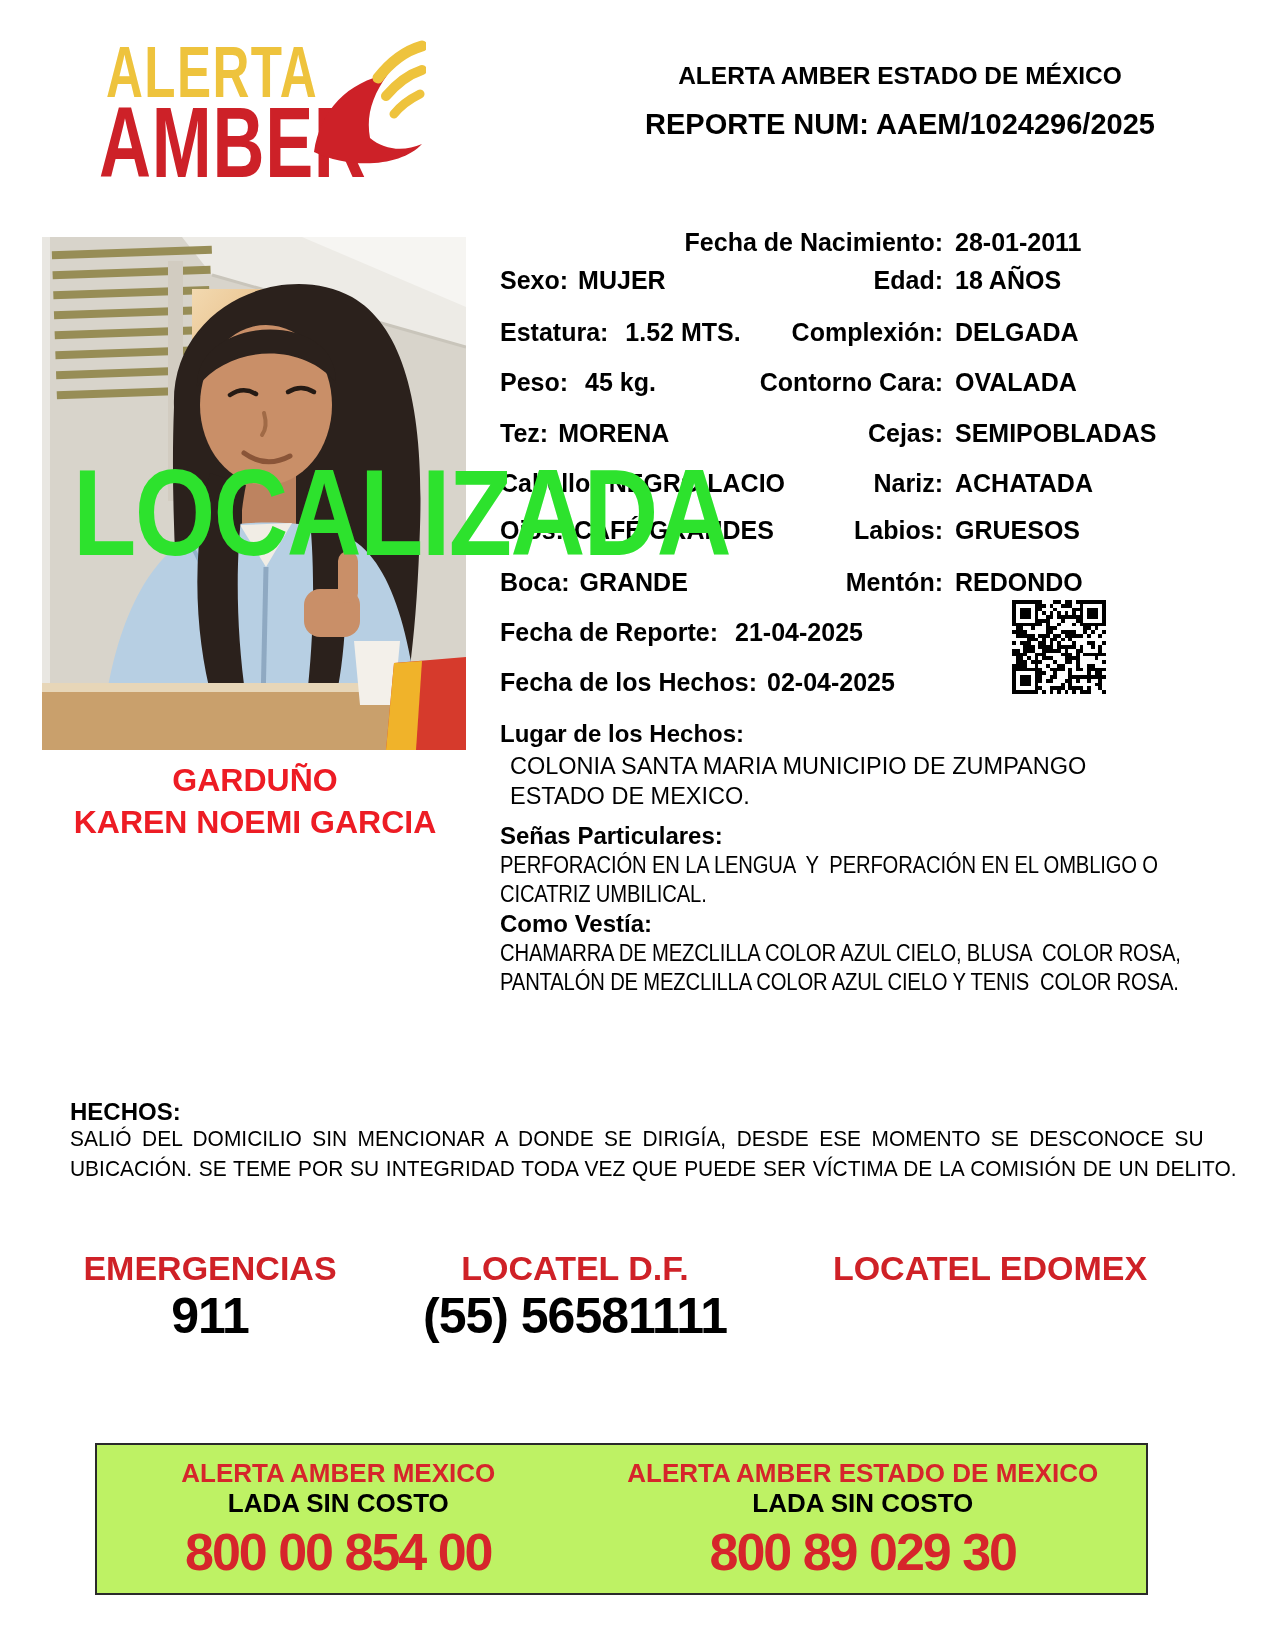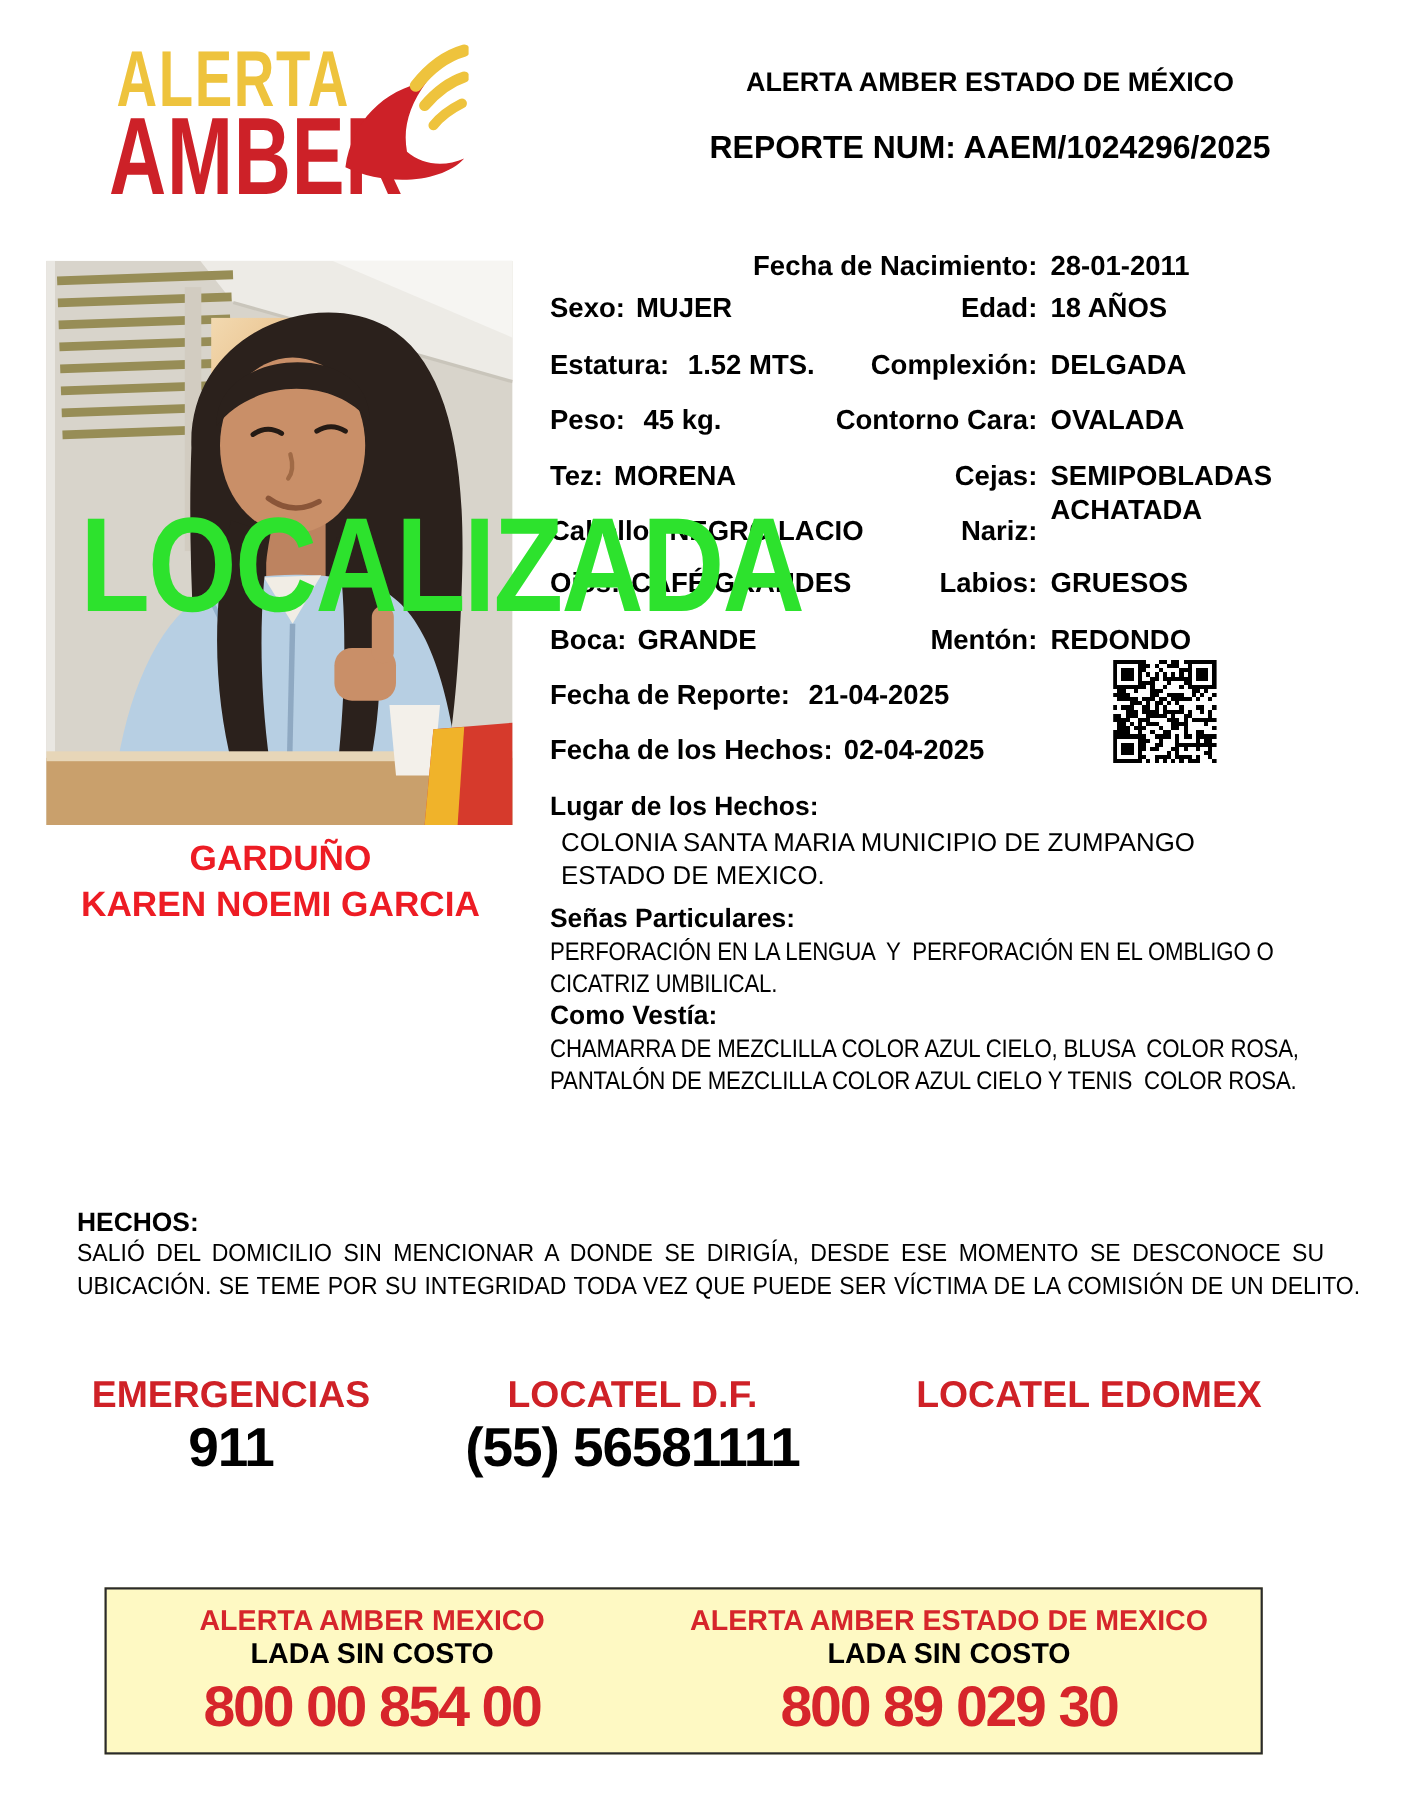--- a/index.html
+++ b/index.html
@@ -11,21 +11,21 @@
                line-height:1;transform:scaleX(0.71);transform-origin:left top;letter-spacing:2px;white-space:nowrap;}
   .logo-amber{position:absolute;left:99px;top:92px;font-size:100px;font-weight:bold;color:#cd2128;
               line-height:1;transform:scaleX(0.72);transform-origin:left top;letter-spacing:1px;white-space:nowrap;}
   .logo-estado{position:absolute;left:95px;top:180px;font-size:26px;font-weight:bold;color:#1e7a4b;
                letter-spacing:2px;white-space:nowrap;}
   .swoosh{position:absolute;left:308px;top:40px;width:118px;height:128px;}
 
   
   .title-block{position:absolute;left:612px;top:62px;width:576px;text-align:center;}
   .title-1{font-size:24.5px;font-weight:bold;white-space:nowrap;}
-  .title-2{font-size:29px;font-weight:bold;margin-top:29px;white-space:nowrap;}
+  .title-2{font-size:29px;font-weight:bold;margin-top:18px;white-space:nowrap;}
 
   
   .photo{position:absolute;left:42px;top:237px;width:424px;height:513px;}
 
   
   .localizada{position:absolute;left:73px;top:452px;z-index:9;font-size:122px;font-weight:bold;
               color:#2de22d;line-height:1;white-space:nowrap;letter-spacing:-2px;
               transform:scaleX(0.85);transform-origin:left top;}
 
   
@@ -54,21 +54,21 @@
   
   .contacts{position:absolute;left:55px;top:1251px;width:1140px;display:flex;}
   .contact{text-align:center;}
   .c1{width:310px;}.c2{width:420px;}.c3{width:410px;}
   .contact-label{font-size:34px;font-weight:bold;color:#cf2127;line-height:1.05;white-space:nowrap;}
   .contact-number{font-size:50px;font-weight:bold;line-height:1;margin-top:4px;
                   letter-spacing:-1px;white-space:nowrap;}
 
   
   .footer-box{position:absolute;left:95px;top:1443px;width:1049px;height:148px;
-              border:2.5px solid #2a2a2a;display:flex;background:#fef9c3;}
+              border:2.5px solid #2a2a2a;display:flex;background:#bef264;}
   .fcol{text-align:center;padding-top:14px;}
   .f1{width:46%;}.f2{width:54%;}
   .f-title{font-size:26px;font-weight:bold;color:#d6252b;line-height:1.1;white-space:nowrap;}
   .f-sub{font-size:26px;font-weight:bold;line-height:1.1;margin-top:1px;}
   .f-number{font-size:52px;font-weight:bold;color:#d6252b;line-height:1;margin-top:9px;
             letter-spacing:-2px;white-space:nowrap;}
 </style>
 </head>
 <body>
 
@@ -152,21 +152,21 @@
   <div class="cell lcell" style="top:368px"><span>Peso:</span><span class="v"> 45 kg.</span></div>
   <div class="cell rlab" style="top:368px">Contorno Cara:</div>
   <div class="cell rval" style="top:368px">OVALADA</div>
 
   <div class="cell lcell" style="top:419px"><span>Tez:</span><span class="v">MORENA</span></div>
   <div class="cell rlab" style="top:419px">Cejas:</div>
   <div class="cell rval" style="top:419px">SEMIPOBLADAS</div>
 
   <div class="cell lcell" style="top:469px"><span>Cabello:</span><span class="v">NEGRO LACIO</span></div>
   <div class="cell rlab" style="top:469px">Nariz:</div>
-  <div class="cell rval" style="top:450px">ACHATADA</div>
+  <div class="cell rval" style="top:469px">ACHATADA</div>
 
   <div class="cell lcell" style="top:516px"><span>Ojos:</span><span class="v">CAFÉ GRANDES</span></div>
   <div class="cell rlab" style="top:516px">Labios:</div>
   <div class="cell rval" style="top:516px">GRUESOS</div>
 
   <div class="cell lcell" style="top:568px"><span>Boca:</span><span class="v">GRANDE</span></div>
   <div class="cell rlab" style="top:568px">Mentón:</div>
   <div class="cell rval" style="top:568px">REDONDO</div>
 
   <div class="cell lcell" style="top:618px"><span>Fecha de Reporte:</span><span class="v"> 21-04-2025</span></div>

